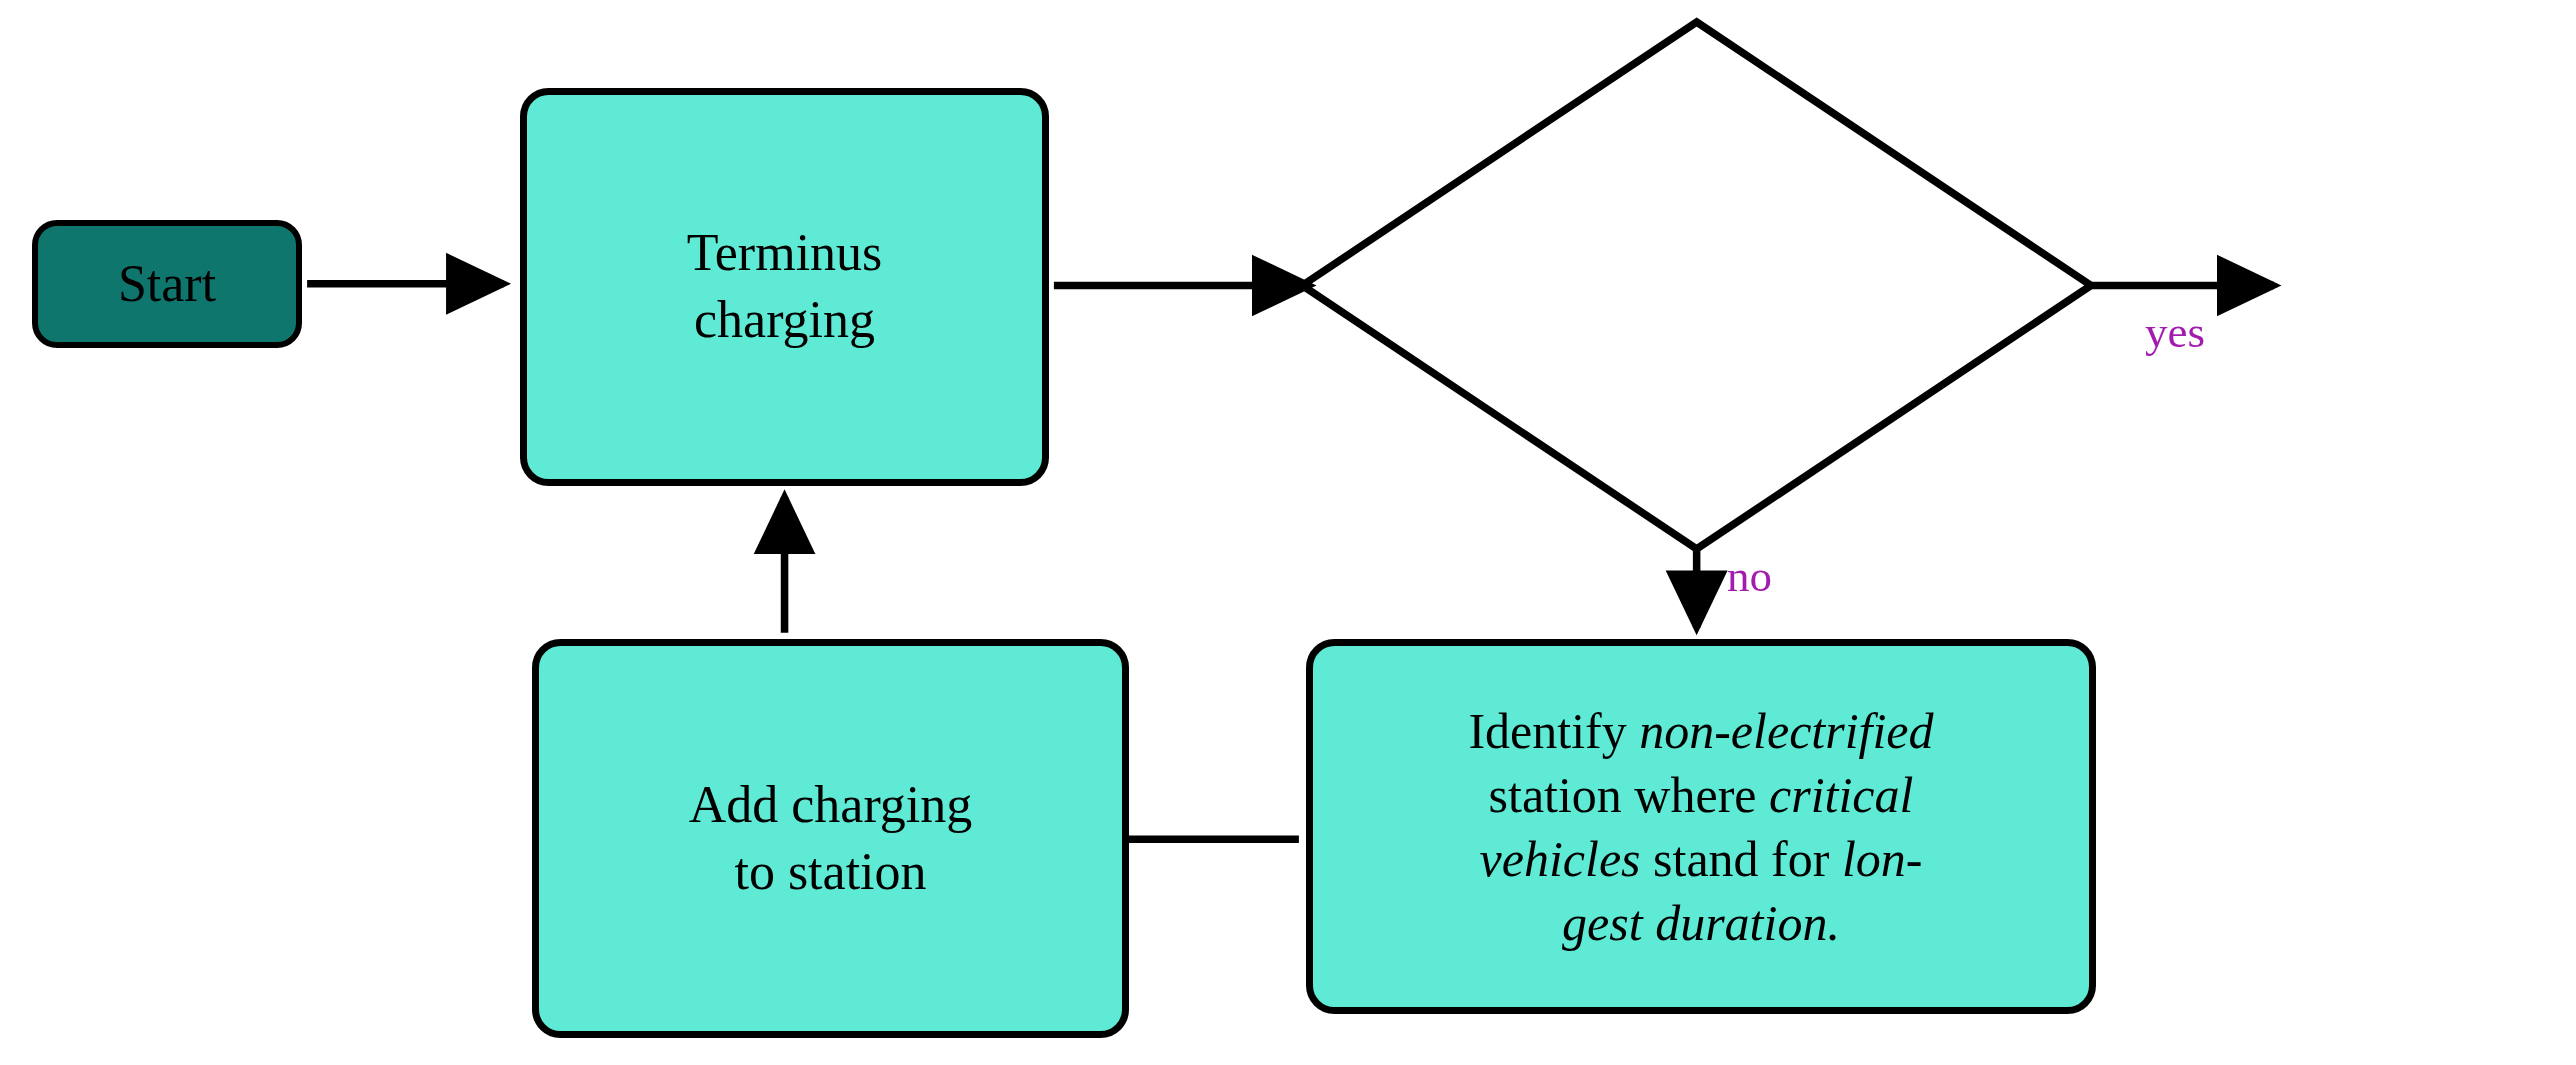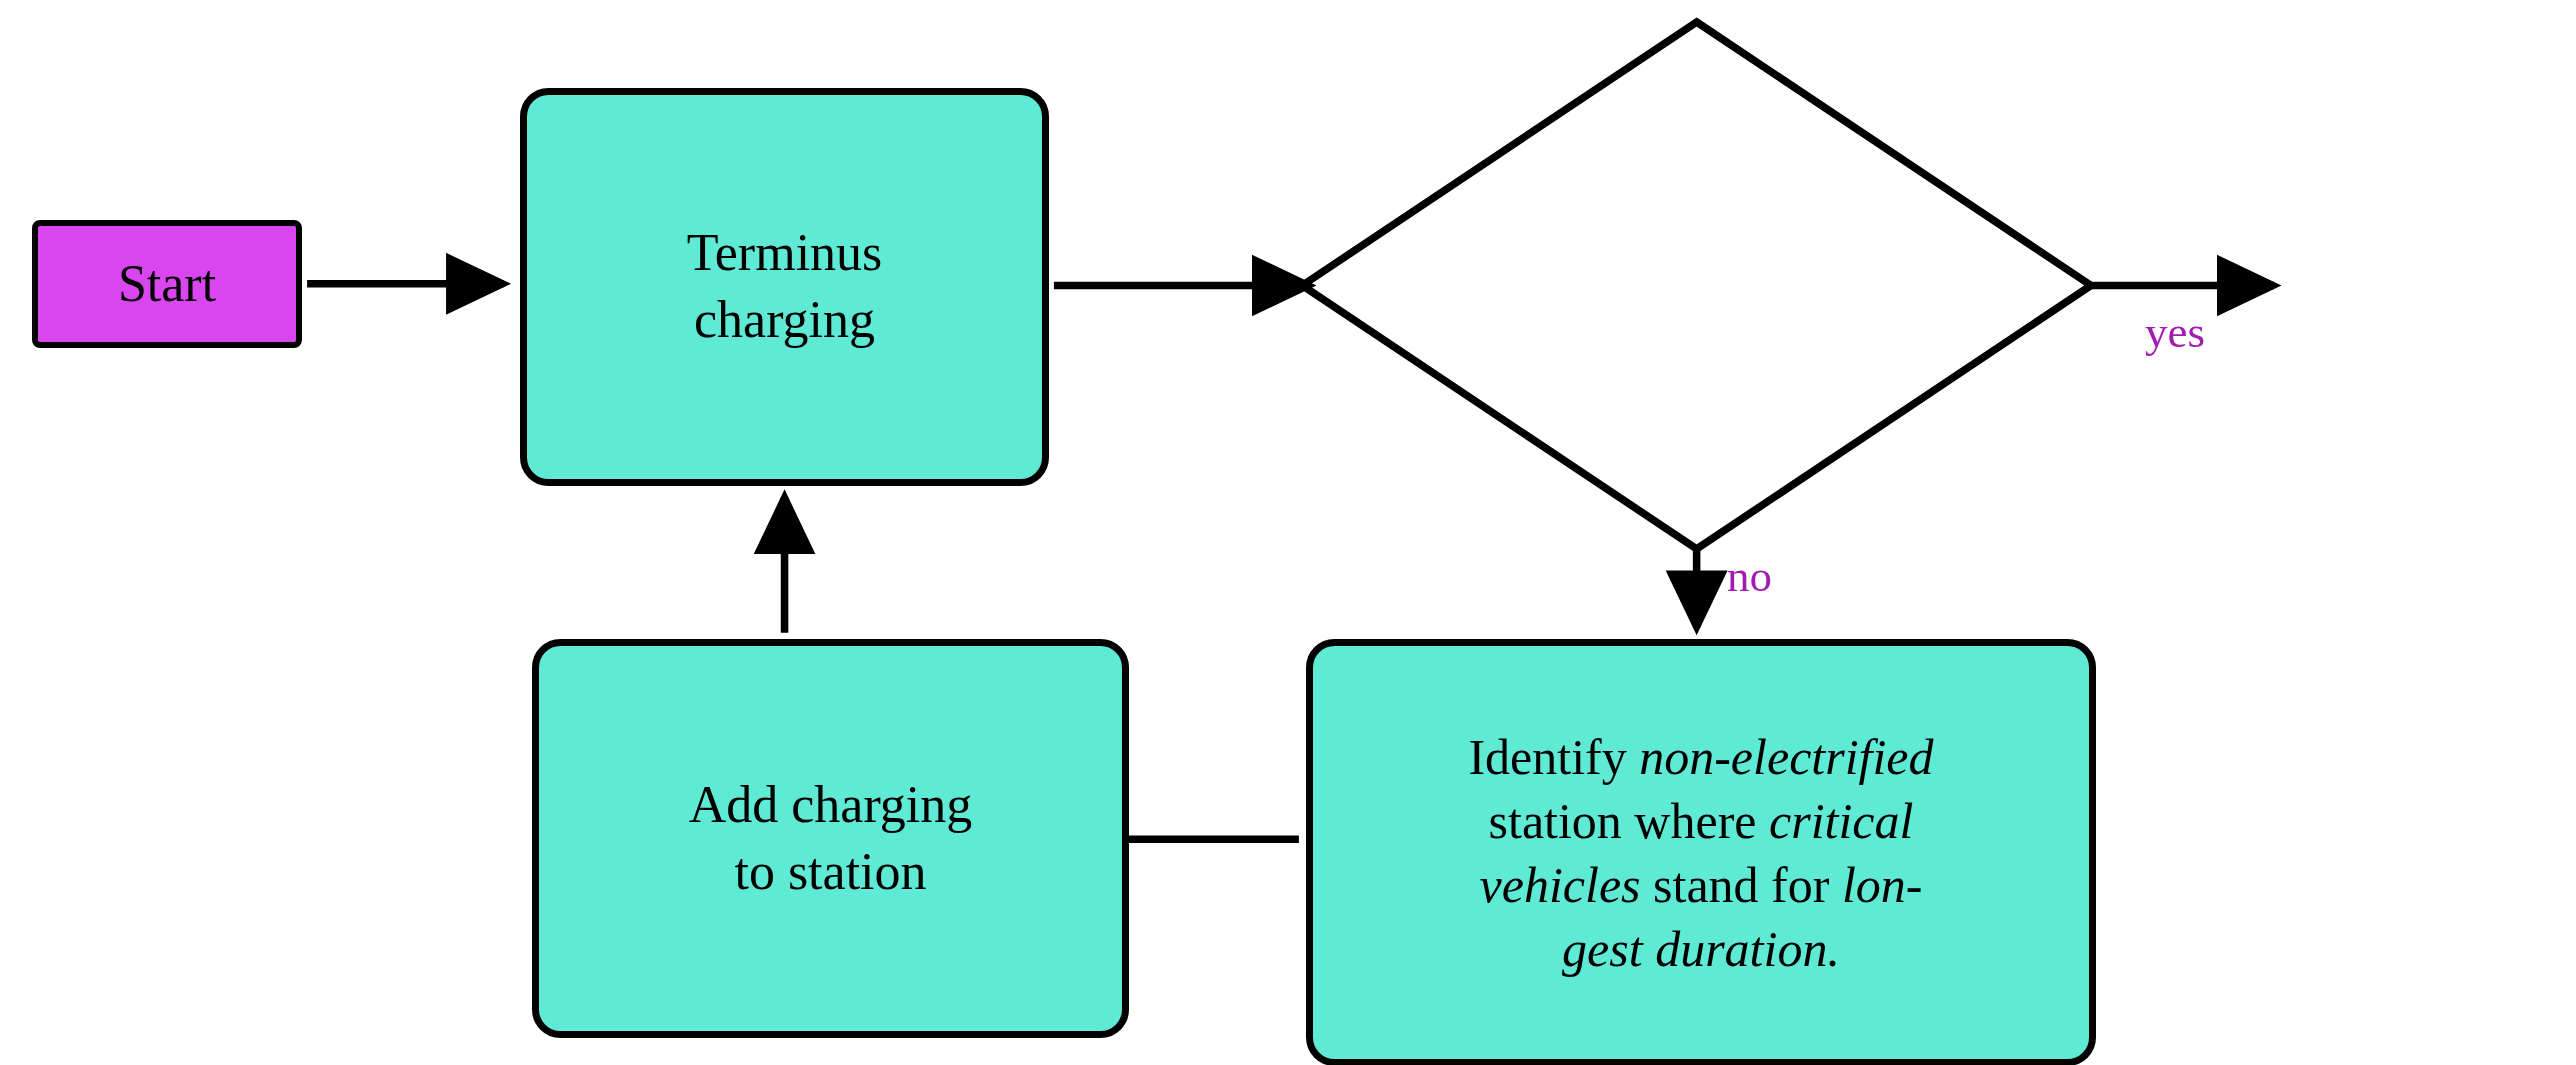--- a/index.html
+++ b/index.html
@@ -29,23 +29,23 @@
     display: flex;
     align-items: center;
     justify-content: center;
     text-align: center;
     color: #000000;
     border: 7.6px solid #000000;
     border-radius: 28.5px;
     line-height: 1.28;
   }
   .node.terminal {
-    background: #d946ef;
+    background: #0f766e;
     border-width: 6.7px;
-    border-radius: 8px;
+    border-radius: 25px;
   }
   .node.process {
     background: #5eead4;
   }
   .node-text {
     display: block;
     width: 100%;
     padding: 0 15px;
     box-sizing: border-box;
   }
@@ -57,21 +57,21 @@
     color: #a21caf;
     font-size: 45px;
     line-height: 1;
     white-space: nowrap;
     text-align: right;
   }
   #start-node   { left: 32px;   top: 220px;  width: 270px;  height: 128px; font-size: 52px; }
   #done-node    { left: 2289px; top: 220px;  width: 262px;  height: 128px; font-size: 52px; }
   #sim-node     { left: 520px;  top: 88px;  width: 529px;  height: 398px; font-size: 52px; }
   #add-node     { left: 532px;  top: 639px;  width: 597px;  height: 399px; font-size: 52px; }
-  #identify-node{ left: 1306px; top: 639px;  width: 790px;  height: 427px; font-size: 50px; }
+  #identify-node{ left: 1306px; top: 639px;  width: 790px;  height: 375px; font-size: 50px; }
   #decision-text {
     position: absolute;
     left: 1426px;
     top: 151px;
     width: 545px;
     text-align: center;
     font-size: 50px;
     line-height: 1.32;
     color: #000000;
   }

